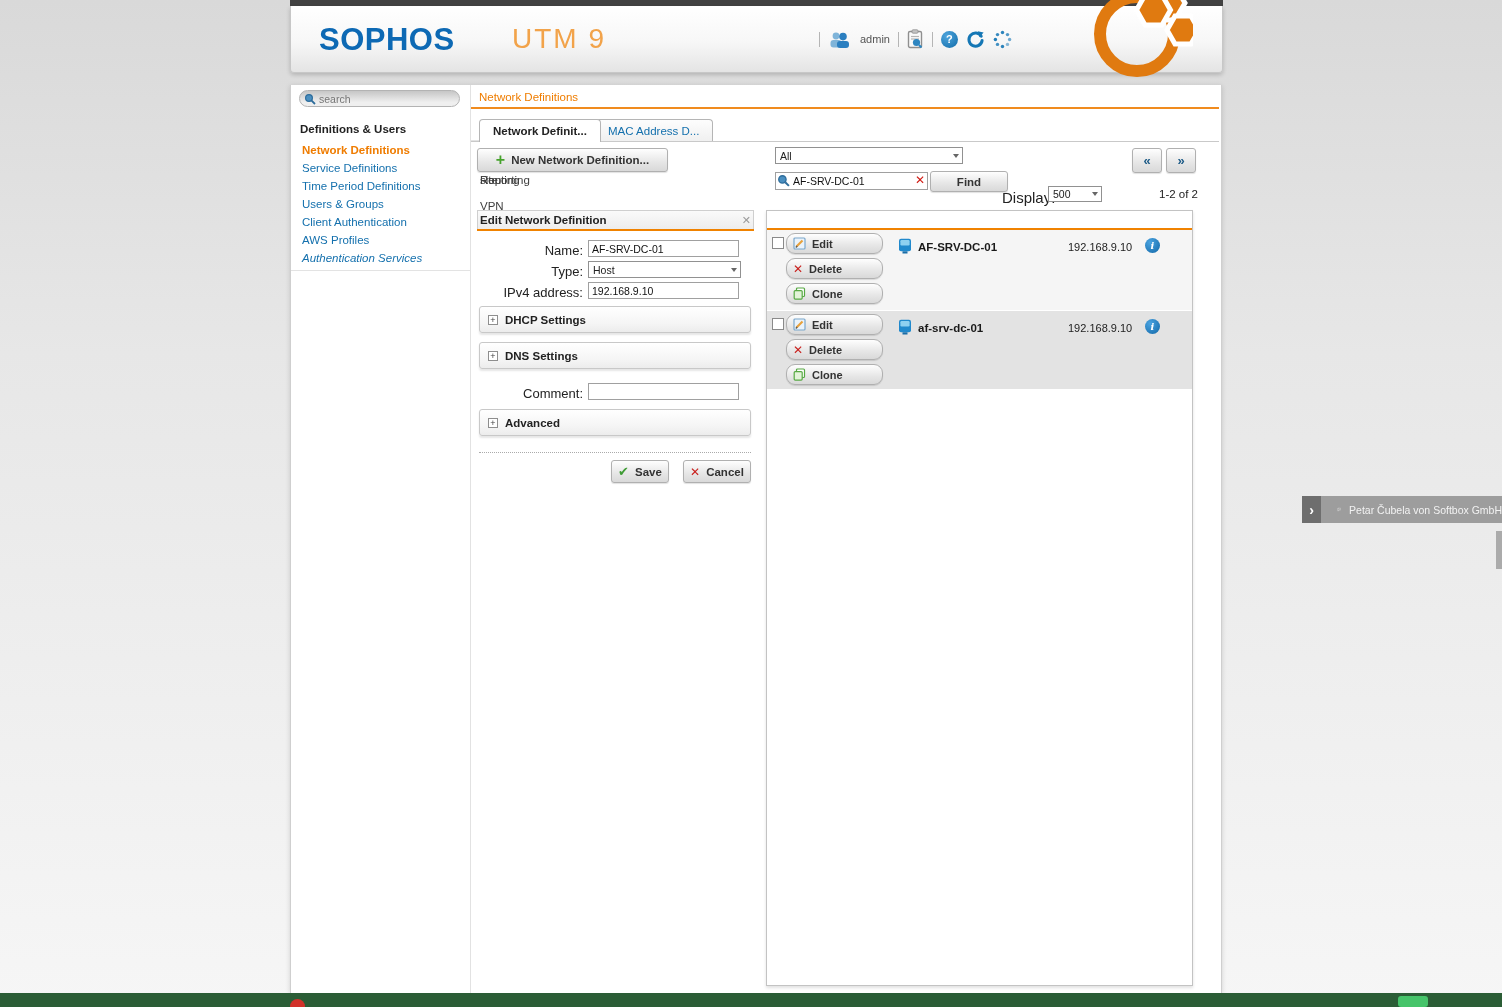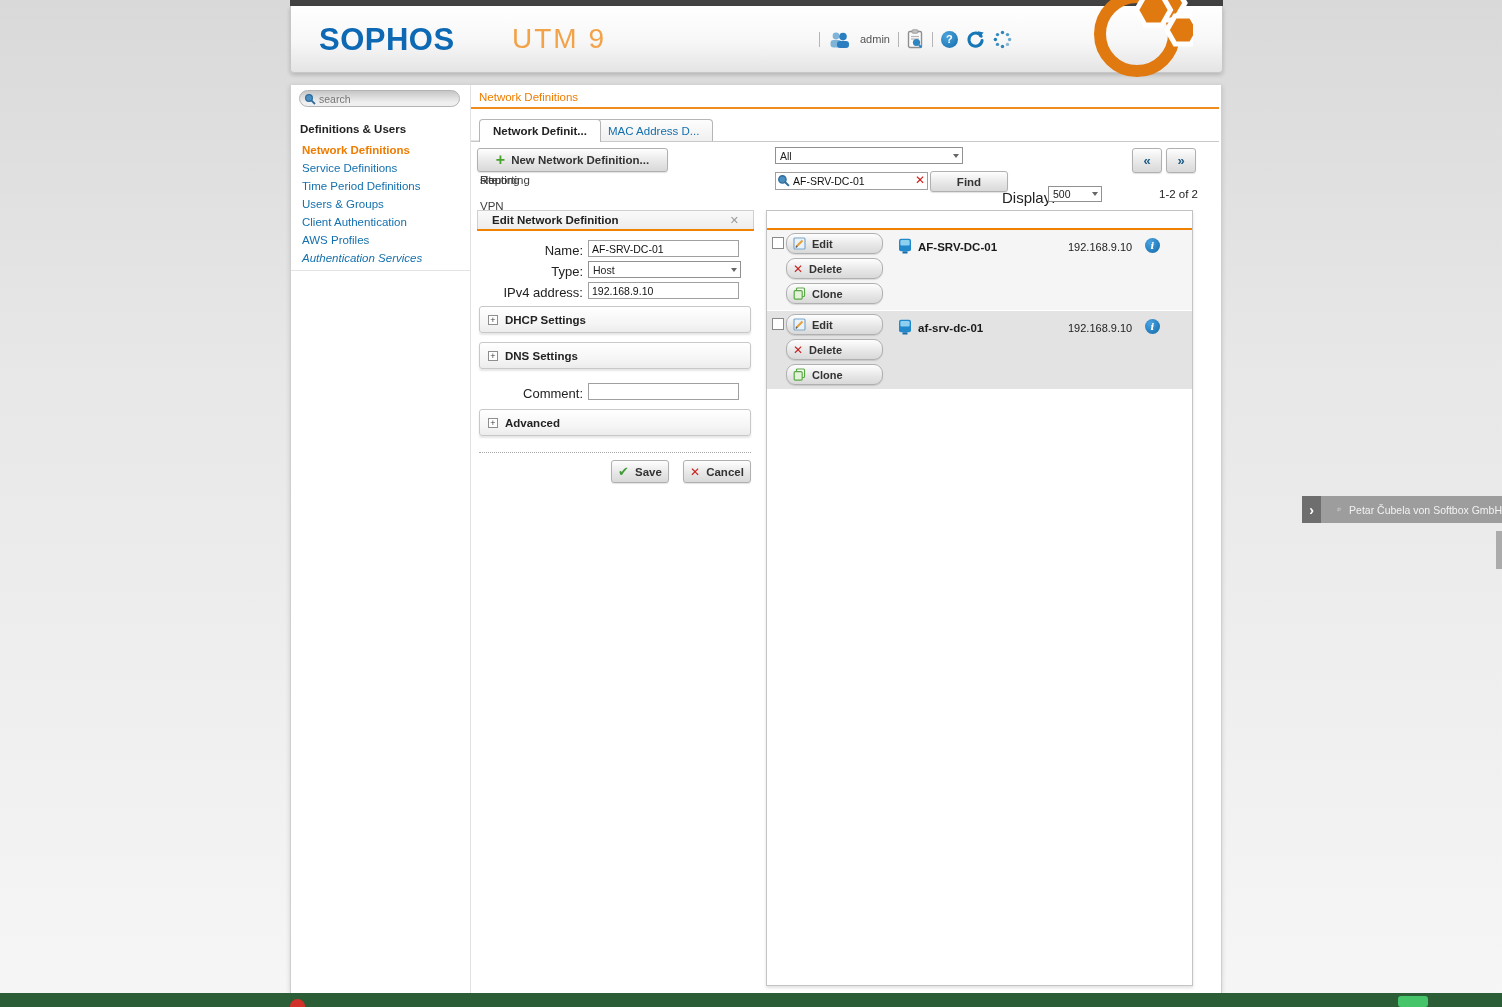--- a/index.html
+++ b/index.html
@@ -67,21 +67,21 @@
   .findwrap .mag { position:absolute; left:2px; top:2px; z-index:2; }
   .clear-x { position:absolute; right:3px; top:1px; color:#d11a12; font-weight:bold; font-size:12px; cursor:pointer; z-index:2; }
   .lbl { font-size:15px; color:#222; }
   .pgbtn { width:30px; height:25px; color:#1c5a86; font-size:13px; }
   .range { position:absolute; left:655px; top:103px; width:72px; text-align:right; font-size:11.5px; color:#222; }
 
   
   .edit-panel { position:absolute; left:6px; top:125px; width:277px; height:285px; }
   .ep-head { position:absolute; left:0; top:0; right:0; height:19px; background:linear-gradient(#fafafa,#ededed);
              border:1px solid #cfcfcf; border-bottom:none; display:flex; align-items:center; justify-content:space-between;
-             padding:0 14px; font-weight:bold; font-size:11.5px; color:#222; }
+             padding:0 2px; font-weight:bold; font-size:11.5px; color:#222; }
   .ep-close { color:#9a9a9a; font-weight:bold; font-size:11px; cursor:pointer; }
   .ep-rule { position:absolute; left:0; right:0; top:19px; height:2px; background:#f08200; }
   .frow-label { position:absolute; left:0; width:106px; text-align:right; font-size:13px; color:#222; }
   .pbox { display:inline-block; width:10px; height:10px; border:1px solid #8e8e8e; background:#fff; line-height:8px;
           text-align:center; font-size:9px; color:#444; margin-right:7px; font-weight:normal; flex:none; }
   .secbox { position:absolute; left:2px; right:3px; height:27px; border:1px solid #c8c8c8; border-radius:3px;
             background:linear-gradient(#ffffff,#f5f5f5 65%,#ececec); box-shadow:0 2px 2px rgba(0,0,0,.10);
             display:flex; align-items:center; padding-left:8px; font-weight:bold; font-size:11.5px; color:#222; cursor:pointer; }
   .dotted { position:absolute; left:2px; right:3px; top:242px; border-top:1px dotted #aaa; }
   .check-glyph { color:#3f9c35; font-size:13px; font-weight:bold; }

